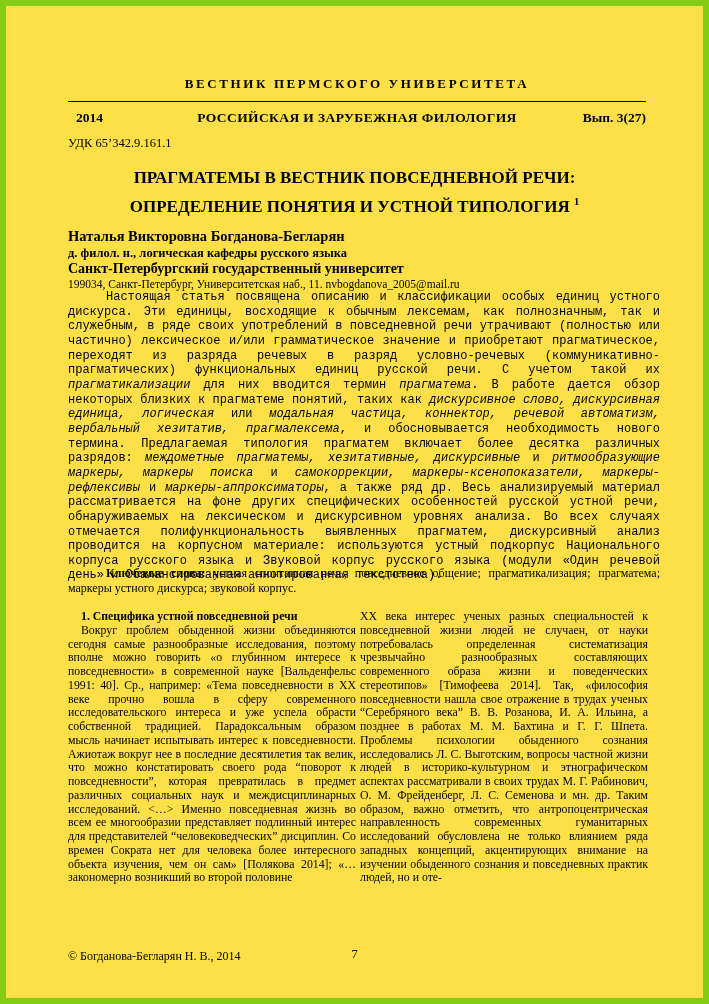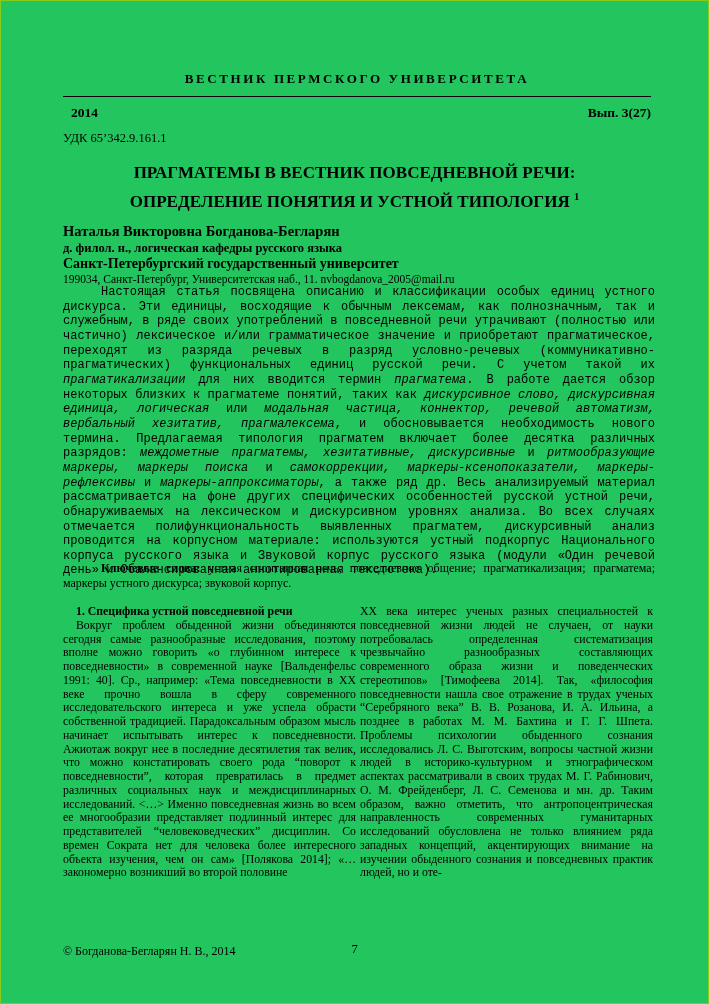--- a/index.html
+++ b/index.html
@@ -1,24 +1,24 @@
 <!DOCTYPE html>
 <html lang="ru"><head>
 <meta charset="utf-8">
 <style>
   html, body { margin: 0; padding: 0; background: #ffffff; }
   .page {
     position: relative;
     width: 709px;
     height: 1004px;
-    background: #22c55e;
+    background: #fde047;
     color: #000000;
     font-family: "Liberation Serif", "DejaVu Serif", serif;
     box-sizing: border-box;
-    border: 1px solid #84cc16;
+    border: 6px solid #84cc16;
     overflow: hidden;
   }
   .masthead {
     position: absolute;
     top: 70px; left: 62px; right: 57px;
     text-align: center;
     font-weight: bold;
     font-size: 13px;
     letter-spacing: 2.6px;
     white-space: nowrap;
@@ -113,20 +113,21 @@
 <body>
 
 <div class="page">
 
   <div class="masthead">ВЕСТНИК ПЕРМСКОГО УНИВЕРСИТЕТА</div>
 
   <div class="header-rule"></div>
 
   <div class="issue-row">
     <span class="year">2014</span>
+    <span class="section">РОССИЙСКАЯ И ЗАРУБЕЖНАЯ ФИЛОЛОГИЯ</span>
     <span class="issue">Вып. 3(27)</span>
   </div>
 
   <div class="udk">УДК 65’342.9.161.1</div>
 
   <div class="article-title">
     <span>ПРАГМАТЕМЫ В ВЕСТНИК ПОВСЕДНЕВНОЙ РЕЧИ:</span><br>
     <span>ОПРЕДЕЛЕНИЕ ПОНЯТИЯ И УСТНОЙ ТИПОЛОГИЯ</span>
     <sup>1</sup>
   </div>

